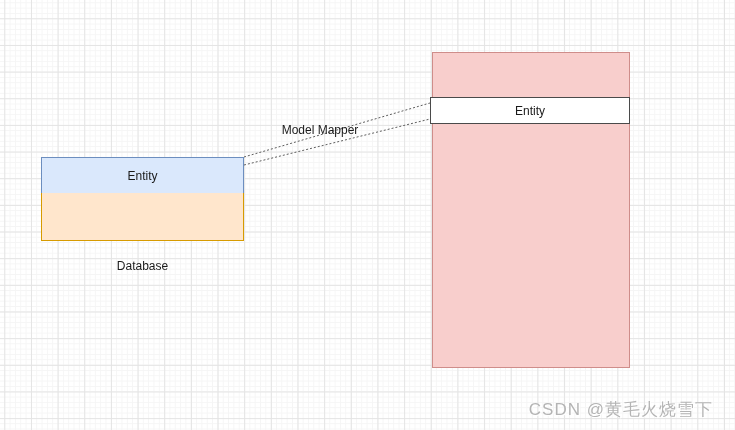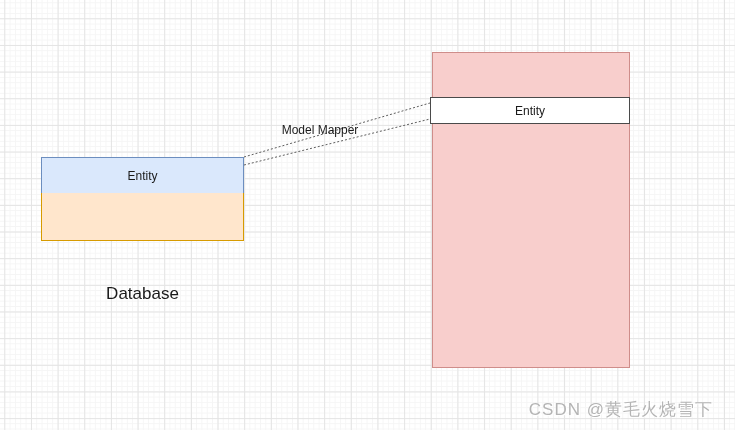--- a/index.html
+++ b/index.html
@@ -36,24 +36,23 @@
 
   .node {
     position: absolute;
     border: 1px solid transparent;
   }
 
   .node-label {
     position: absolute;
     left: 0; right: 0;
     text-align: center;
-    font-size: 17px;
+    font-size: 12px;
     color: #1a1a1a;
     white-space: nowrap;
-    margin-top: 25px;
   }
 
   .entity-box {
     left: 41px; top: 157px;
     width: 203px; height: 36px;
     border-bottom: none;
     z-index: 3;
     display: flex; align-items: center; justify-content: center;
     font-size: 12px; color: #1a1a1a;
   }

